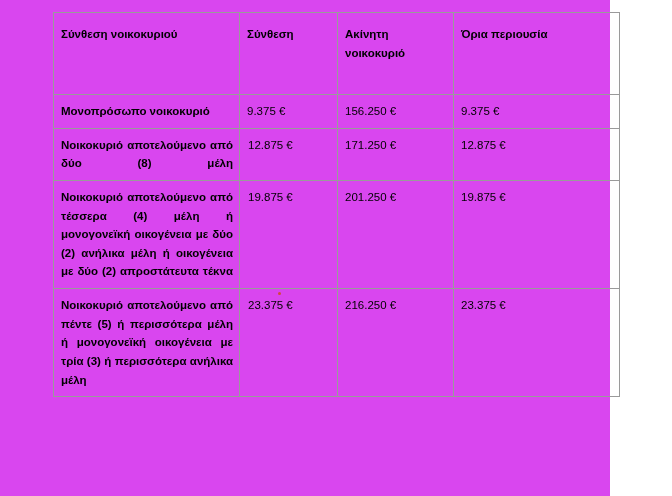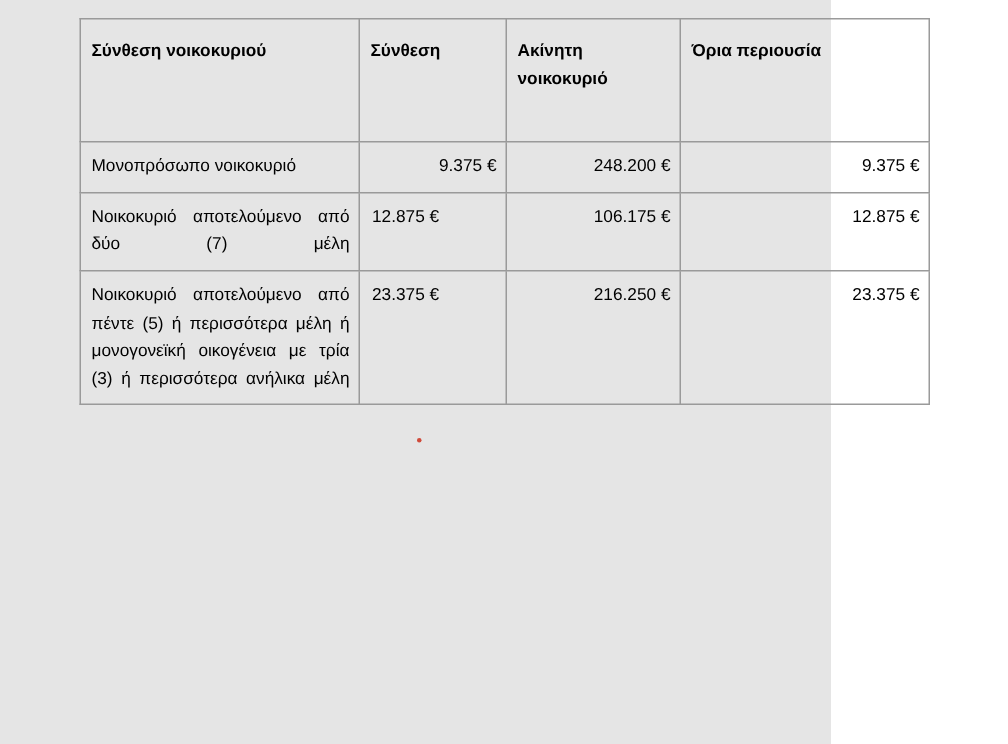--- a/index.html
+++ b/index.html
@@ -9,23 +9,23 @@
   }
   body {
     width: 672px;
     height: 496px;
     font-family: "Liberation Sans", sans-serif;
     color: #000000;
     overflow: hidden;
   }
   .page {
     position: relative;
-    width: 554px;
+    width: 610px;
     height: 496px;
-    background: #e5e5e5;
+    background: #d946ef;
   }
   table.doc-table {
     position: absolute;
     left: 53px;
     top: 12px;
     width: 566px;
     border-collapse: collapse;
     table-layout: fixed;
   }
   table.doc-table td, table.doc-table th {
@@ -44,31 +44,31 @@
   .hdr td {
     font-weight: bold;
     font-size: 11.5px;
     height: 62px;
     vertical-align: top;
   }
   .hdr .hcell {
     padding-top: 12px;
   }
   .label-cell {
-    font-weight: normal;
+    font-weight: bold;
     text-align: justify;
     text-align-last: justify;
     hyphens: none;
   }
   .label-cell.single {
     text-align: left;
     text-align-last: left;
   }
   .num-cell {
-    text-align: right;
+    text-align: left;
     font-weight: normal;
   }
   .num-cell.left-num {
     text-align: left;
     padding-left: 8px;
   }
   .red-dot {
     position: absolute;
     left: 278px;
     top: 292px;
@@ -94,32 +94,38 @@
       <tr class="hdr">
         <td class="hcell label-cell single">Σύνθεση νοικοκυριού</td>
         <td class="hcell label-cell single">Σύνθεση</td>
         <td class="hcell label-cell single">Ακίνητη νοικοκυριό</td>
         <td class="hcell label-cell single">Όρια περιουσία</td>
       </tr>
 
       <tr>
         <td class="label-cell single">Μονοπρόσωπο νοικοκυριό</td>
         <td class="num-cell">9.375 €</td>
-        <td class="num-cell">248.200 €</td>
+        <td class="num-cell">156.250 €</td>
         <td class="num-cell">9.375 €</td>
       </tr>
 
       <tr>
-        <td class="label-cell">Νοικοκυριό αποτελούμενο από δύο (7) μέλη</td>
+        <td class="label-cell">Νοικοκυριό αποτελούμενο από δύο (8) μέλη</td>
         <td class="num-cell left-num">12.875 €</td>
-        <td class="num-cell">106.175 €</td>
+        <td class="num-cell">171.250 €</td>
         <td class="num-cell">12.875 €</td>
       </tr>
 
 
+      <tr>
+        <td class="label-cell">Νοικοκυριό αποτελούμενο από τέσσερα (4) μέλη ή μονογονεϊκή οικογένεια με δύο (2) ανήλικα μέλη ή οικογένεια με δύο (2) απροστάτευτα τέκνα</td>
+        <td class="num-cell left-num">19.875 €</td>
+        <td class="num-cell">201.250 €</td>
+        <td class="num-cell">19.875 €</td>
+      </tr>
 
       <tr>
         <td class="label-cell">Νοικοκυριό αποτελούμενο από πέντε (5) ή περισσότερα μέλη ή μονογονεϊκή οικογένεια με τρία (3) ή περισσότερα ανήλικα μέλη</td>
         <td class="num-cell left-num">23.375 €</td>
         <td class="num-cell">216.250 €</td>
         <td class="num-cell">23.375 €</td>
       </tr>
     </tbody>
   </table>
 

